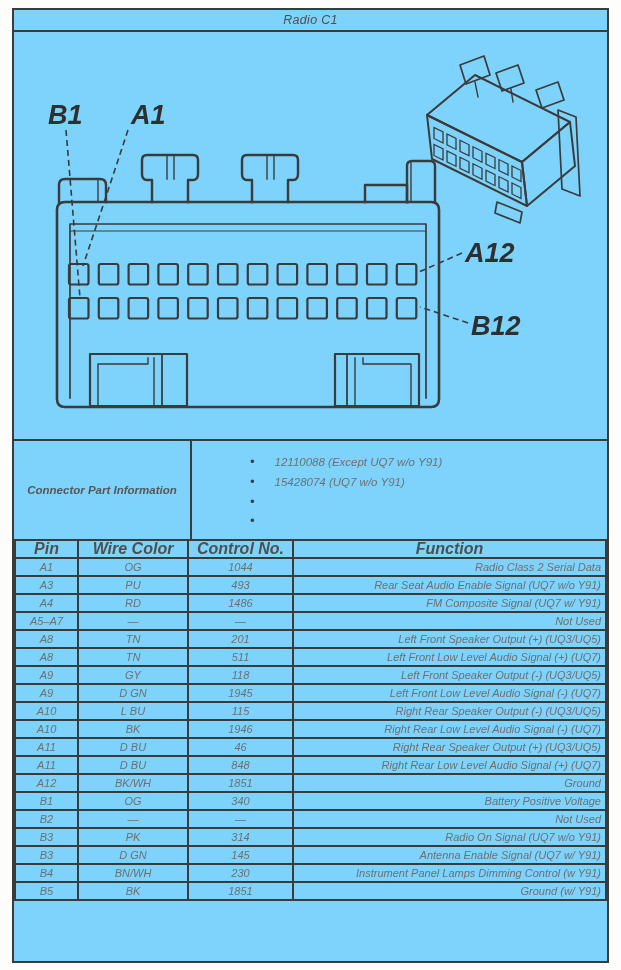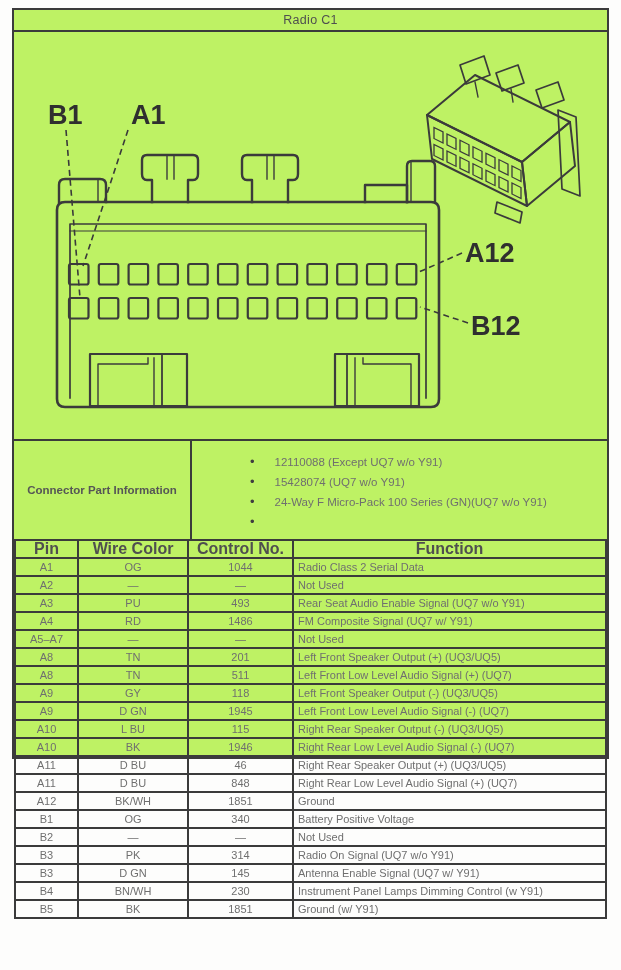--- a/index.html
+++ b/index.html
@@ -9,22 +9,22 @@
     --label:#2f2f2f;
   }
   *{box-sizing:border-box;}
   html,body{margin:0;padding:0;}
   body{
     width:621px;height:970px;background:#fdfdfc;position:relative;
     font-family:"Liberation Sans","DejaVu Sans",sans-serif;
     -webkit-font-smoothing:antialiased;
   }
   .doc{
-    position:absolute;left:12px;top:8px;width:597px;height:751px;
-    border:2px solid var(--line);background:#bef264;
+    position:absolute;left:12px;top:8px;width:597px;height:955px;
+    border:2px solid var(--line);background:#7dd3fc;font-style:italic;
   }
   .title-bar{
     height:22px;border-bottom:2px solid var(--line);
     display:flex;align-items:center;justify-content:center;
     font-size:12.5px;color:var(--heading);letter-spacing:.3px;
   }
   .diagram-area{height:407px;position:relative;overflow:hidden;}
   .diagram-area svg{display:block;}
   svg .outline{fill:none;stroke:var(--line);stroke-linejoin:round;stroke-linecap:square;}
   svg text{font-family:"Liberation Sans","DejaVu Sans",sans-serif;font-weight:bold;fill:var(--label);}
@@ -45,21 +45,21 @@
   .info-items-cell li .bullet{color:#3f3f3f;font-size:13px;flex:none;}
   table.pin-table{
     width:100%;border-collapse:collapse;table-layout:fixed;
   }
   table.pin-table th,table.pin-table td{
     border:2px solid var(--line);height:18px;padding:0 4px;
     font-size:11px;line-height:1;overflow:hidden;white-space:nowrap;
   }
   table.pin-table th{font-weight:bold;color:var(--heading);font-size:16px;}
   table.pin-table td{color:var(--text);text-align:center;}
-  table.pin-table td.fn{text-align:left;}
+  table.pin-table td.fn{text-align:right;}
 </style>
 </head>
 <body>
 
 <div class="doc">
 
   <div class="title-bar">
     <span>Radio C1</span>
   </div>
 
@@ -179,21 +179,20 @@
           <li>
             <span class="bullet">•</span>
             <span>12110088 (Except UQ7 w/o Y91)</span>
           </li>
           <li>
             <span class="bullet">•</span>
             <span>15428074 (UQ7 w/o Y91)</span>
           </li>
           <li>
             <span class="bullet">•</span>
-            <span>24-Way F Micro-Pack 100 Series (GN)(UQ7 w/o Y91)</span>
           </li>
           <li>
             <span class="bullet">•</span>
           </li>
         </ul>
     </div>
   </div>
 
   <table class="pin-table">
     <colgroup>
@@ -211,26 +210,20 @@
         </tr>
       </thead>
     <tbody>
         <tr>
           <td>A1</td>
           <td>OG</td>
           <td>1044</td>
           <td class="fn">Radio Class 2 Serial Data</td>
         </tr>
         <tr>
-          <td>A2</td>
-          <td>—</td>
-          <td>—</td>
-          <td class="fn">Not Used</td>
-        </tr>
-        <tr>
           <td>A3</td>
           <td>PU</td>
           <td>493</td>
           <td class="fn">Rear Seat Audio Enable Signal (UQ7 w/o Y91)</td>
         </tr>
         <tr>
           <td>A4</td>
           <td>RD</td>
           <td>1486</td>
           <td class="fn">FM Composite Signal (UQ7 w/ Y91)</td>

